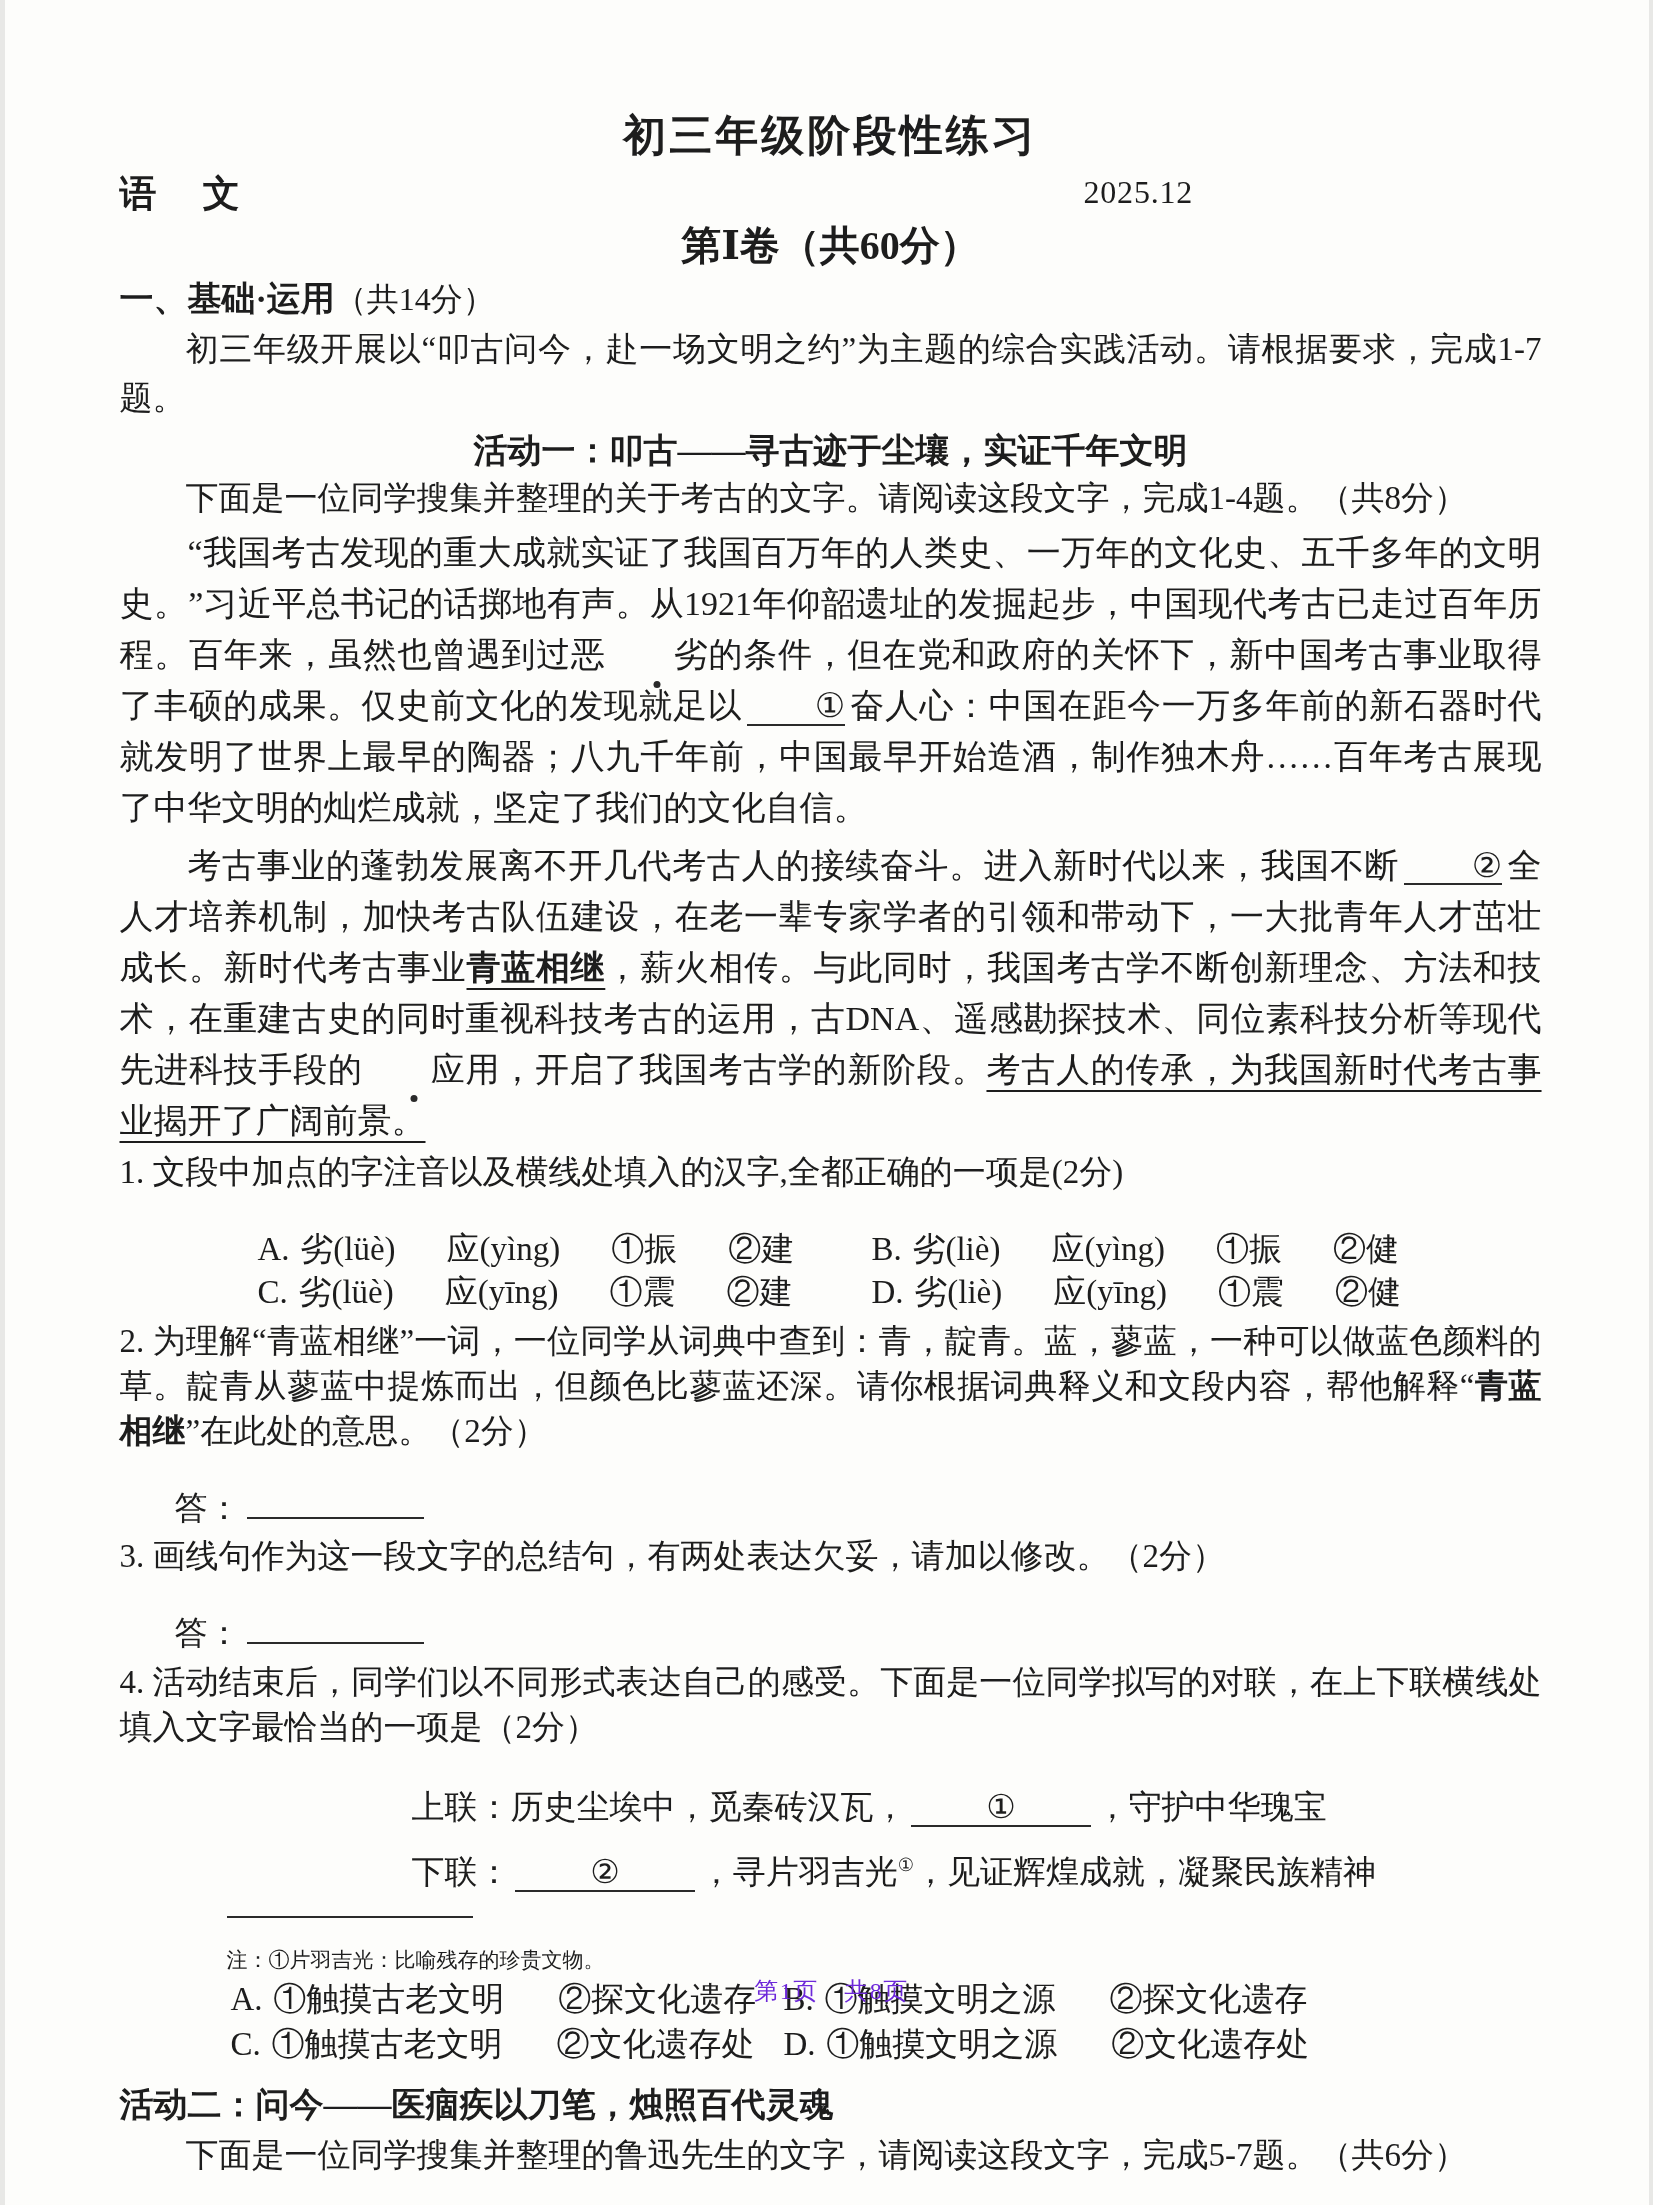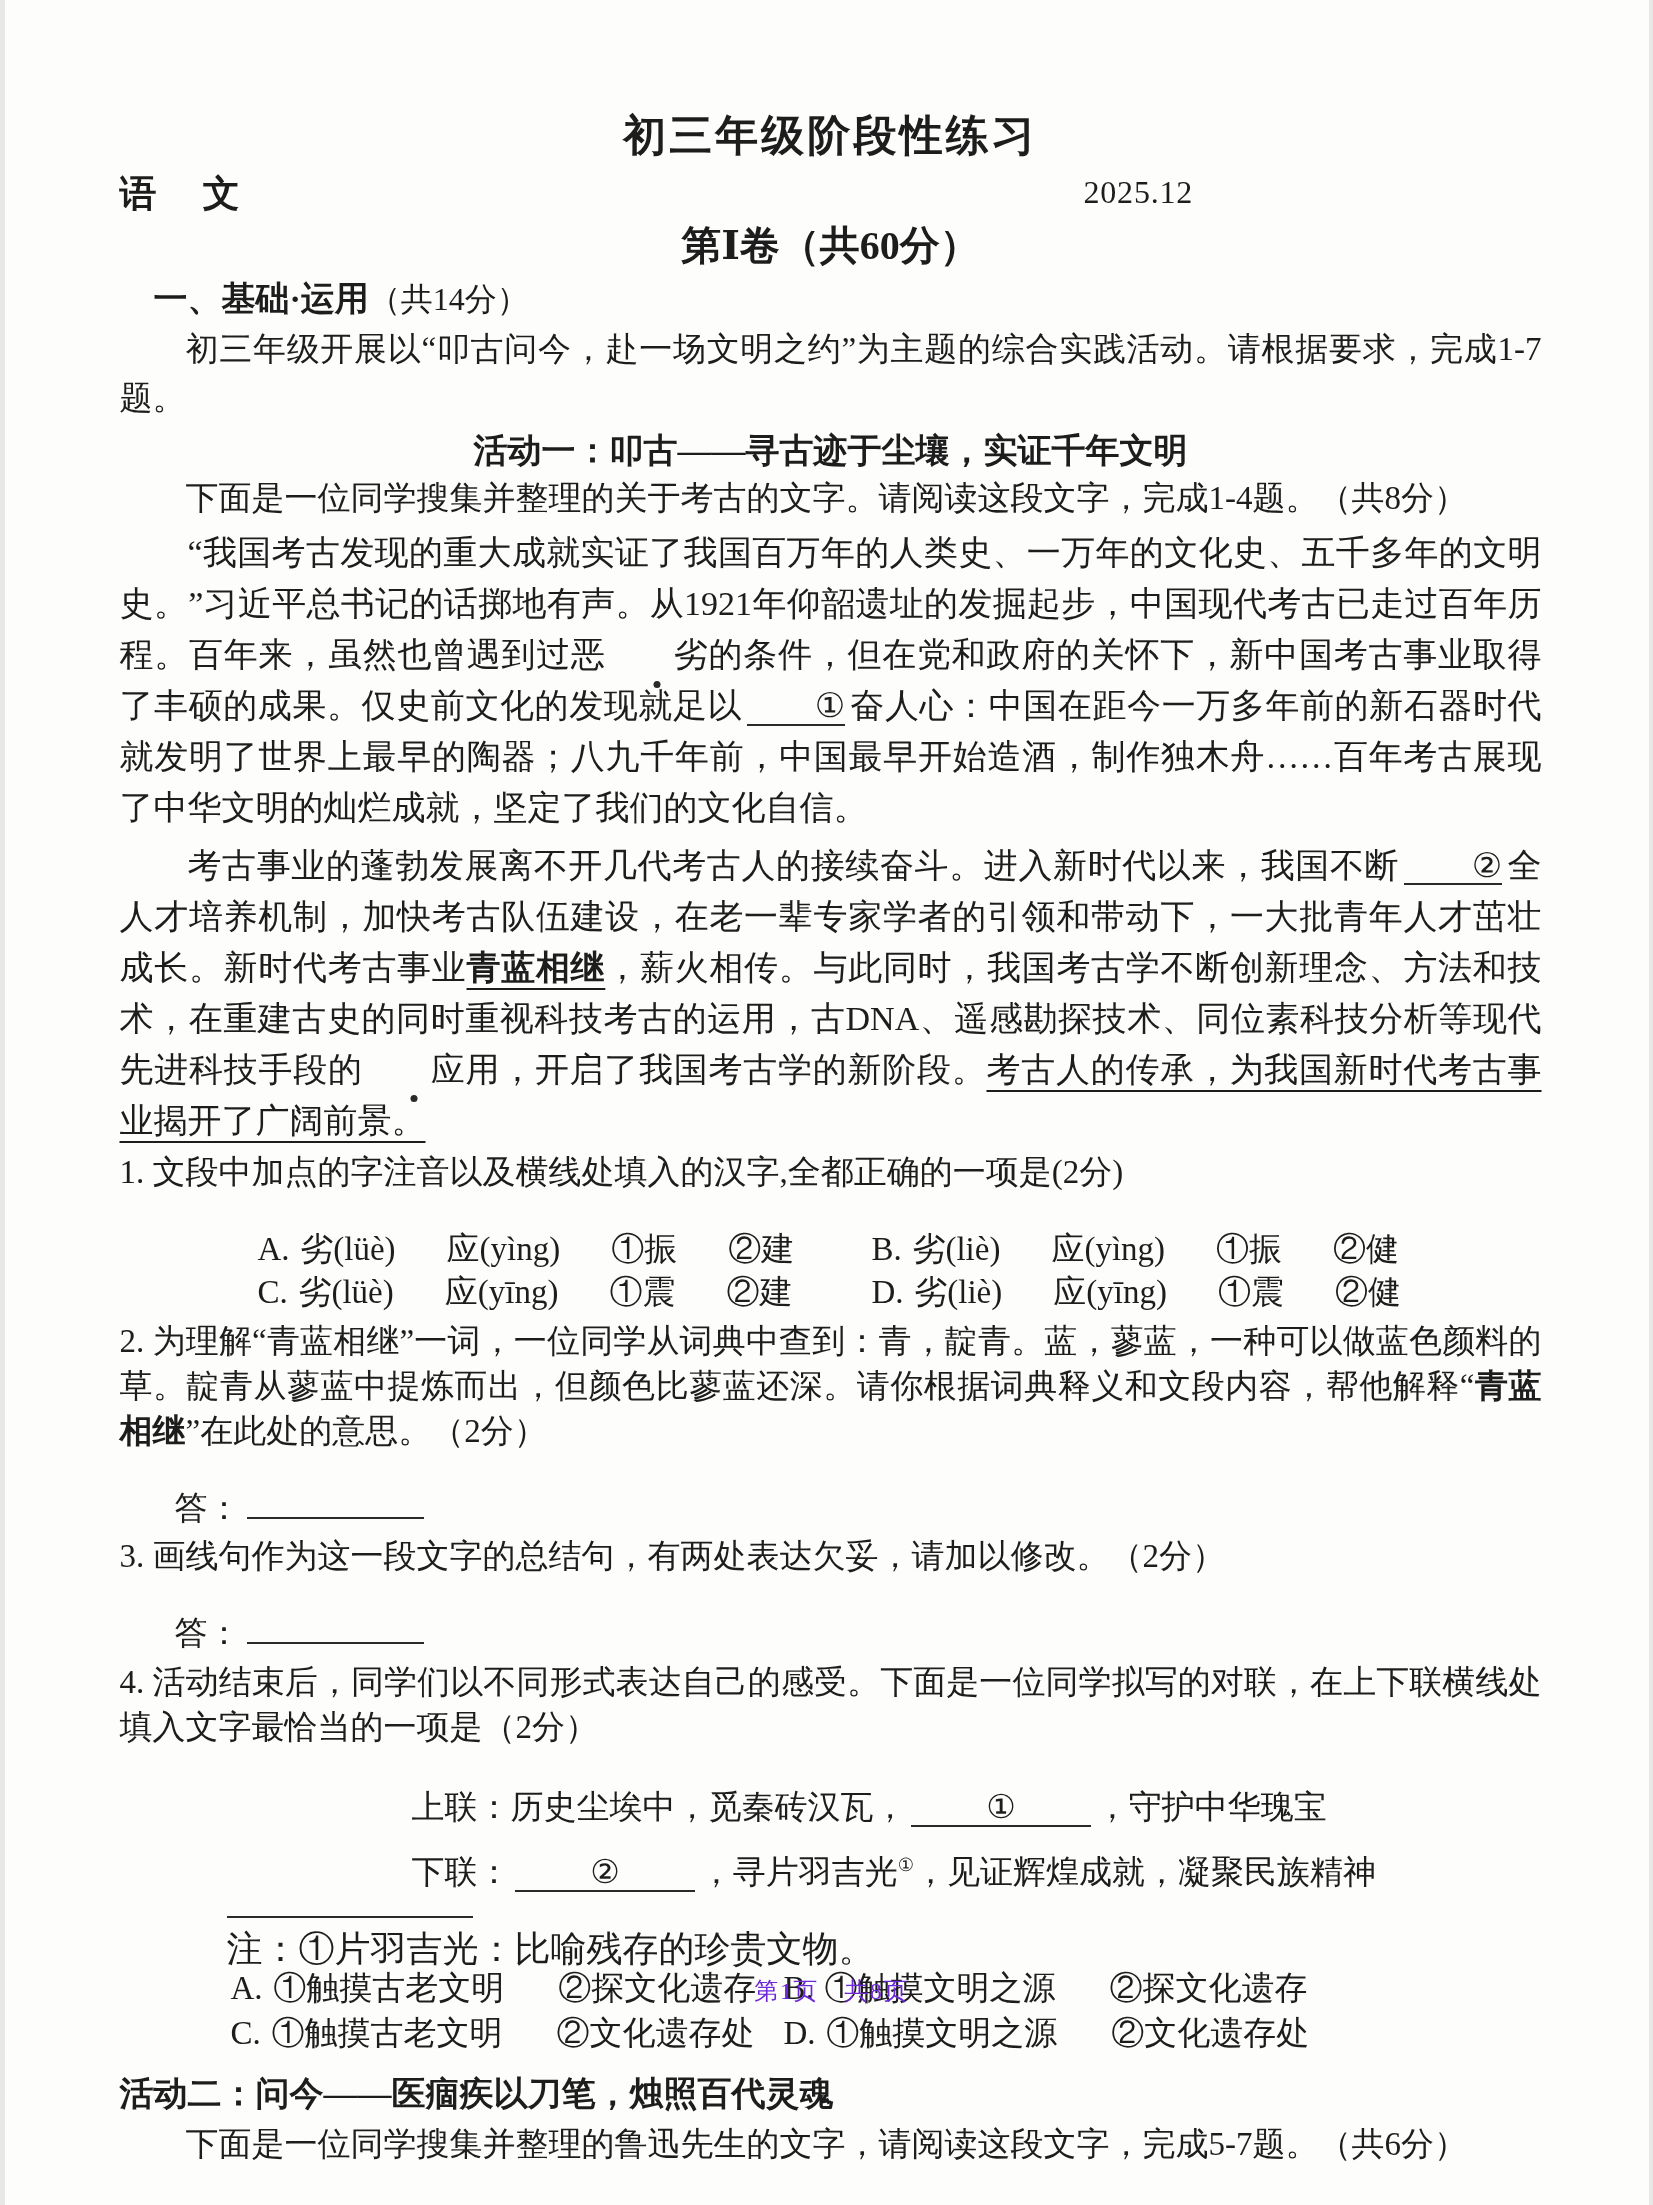--- a/index.html
+++ b/index.html
@@ -12,21 +12,21 @@
     font-family:"Liberation Serif","DejaVu Serif",serif;
     box-sizing:border-box;
     padding:111px 107px 0 115px;
     overflow:hidden;
   }
   .title{text-align:center;font-size:43px;font-weight:bold;letter-spacing:3.1px;line-height:49px;}
   .subject-row{position:relative;text-align:left;margin-top:10.7px;height:45px;}
   .subject{font-size:37px;font-weight:bold;letter-spacing:4.6px;line-height:45px;}
   .date{position:absolute;left:964px;top:3.1px;font-size:32px;font-weight:normal;letter-spacing:0.8px;}
   .volume{text-align:center;font-size:40px;font-weight:bold;margin-top:7.7px;line-height:45px;}
-  .sec-head{margin-top:10.7px;font-size:32px;line-height:40px;margin-left:34px;}
+  .sec-head{margin-top:10.7px;font-size:32px;line-height:40px;}
   .sec-head .bld{font-weight:bold;font-size:34px;}
   .para{font-size:34px;line-height:51px;text-align:justify;margin:0;}
   .indent{text-indent:2em;}
   .intro{margin-top:6.1px;font-size:33px;line-height:49px;}
   .act-head{margin-top:6.1px;text-align:center;font-weight:bold;font-size:34px;line-height:43px;}
   .lead{margin-top:3.1px;font-size:33px;line-height:46px;}
   .passage{margin-top:6.1px;}
   .blank{
     display:inline-block;min-width:77px;text-align:center;
     border-bottom:2.3px solid #2a2a2a;line-height:1.05;margin:0 4.6px;
@@ -43,21 +43,21 @@
   .opt-row{display:flex;padding-left:138px;font-size:33px;line-height:43px;}
   .opt{display:flex;align-items:baseline;}
   .opt.col-l{width:614px;flex:none;}
   .opt .lbl{margin-right:10.7px;}
   .opt .it{margin-right:51px;white-space:nowrap;}
   .answer{font-size:33px;line-height:43px;padding-left:55px;}
   .ans-line{display:inline-block;width:177px;height:0.85em;border-bottom:2.3px solid #2a2a2a;margin-left:6.1px;}
   .couplet{padding-left:292px;font-size:33px;line-height:48px;margin-top:10px;white-space:nowrap;}
   .sup-ref{font-size:0.55em;vertical-align:super;}
   .sep-line{width:246px;border:none;border-top:2.3px solid #2a2a2a;margin:20px 0 0 107px;}
-  .note{font-size:36px;line-height:34px;padding-left:107px;margin-top:14px;}
+  .note{font-size:21px;line-height:34px;padding-left:107px;margin-top:25px;}
   .q4opt-row{display:flex;padding-left:111px;font-size:33px;line-height:45px;}
   .q4opt-row .col-l{width:553px;flex:none;}
   .q4opt-row .it{margin-right:54px;white-space:nowrap;}
   .act2-head{margin-top:16px;text-align:left;font-weight:bold;font-size:34px;line-height:43px;}
   .lead2{margin-top:6.1px;font-size:33px;line-height:46px;}
   .footer{
     position:absolute;top:1975px;left:0;width:1654px;
     text-align:center;font-size:24px;color:#6d28d9;letter-spacing:1.5px;
   }
 </style>

